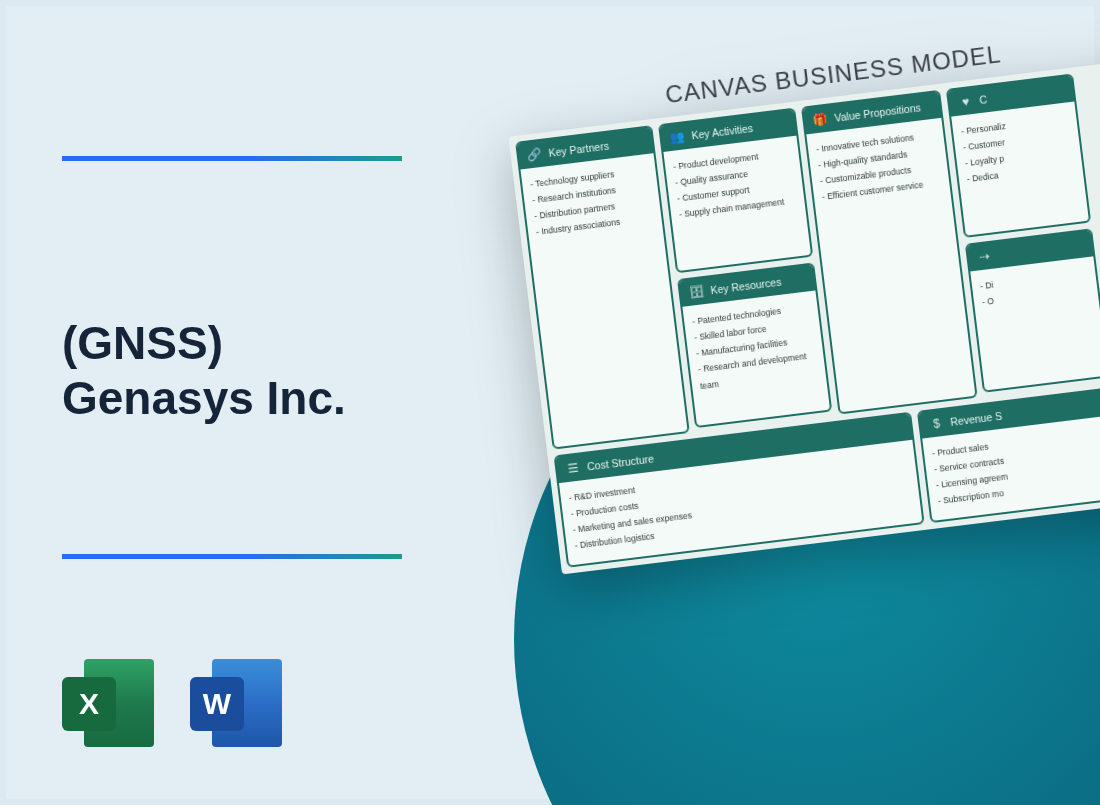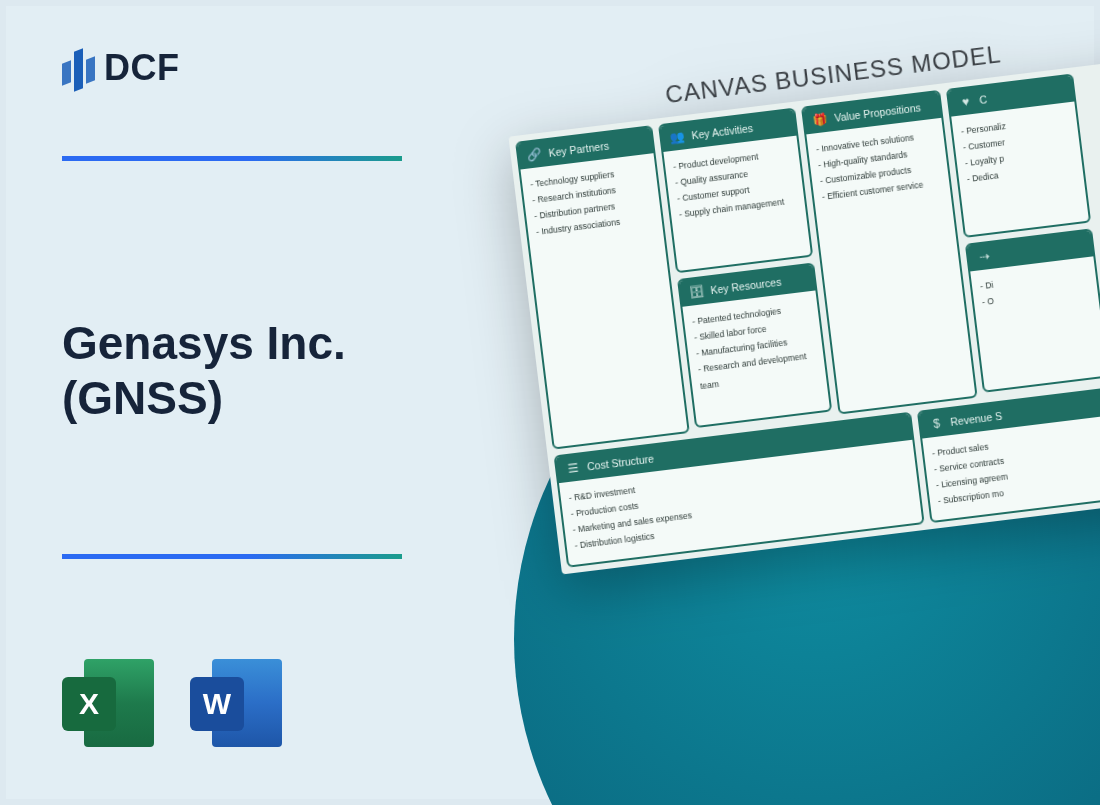--- a/index.html
+++ b/index.html
@@ -138,34 +138,26 @@
 .half { min-height: 150px; }
 .bottom-row .card { flex: 1; }
 .bottom-row { gap: 6px; }
 .col.cut .card-body { overflow: hidden; }
 </style>
 </head>
 <body>
 
 <div class="frame">
 
-  <div class="logo">
-    <div class="logo-bars">
-      <div class="logo-bar b1"></div>
-      <div class="logo-bar b2"></div>
-      <div class="logo-bar b3"></div>
-    </div>
-    <div class="logo-text">DCF</div>
-  </div>
 
   <div class="hr top"></div>
 
   <div class="title">
+    <div>(GNSS)</div>
     <div>Genasys Inc.</div>
-    <div>(GNSS)</div>
   </div>
 
   <div class="hr bottom"></div>
 
   <div class="app-icons">
     <div class="app-icon excel">
       <div class="book"></div>
       <div class="badge">X</div>
     </div>
     <div class="app-icon word">

